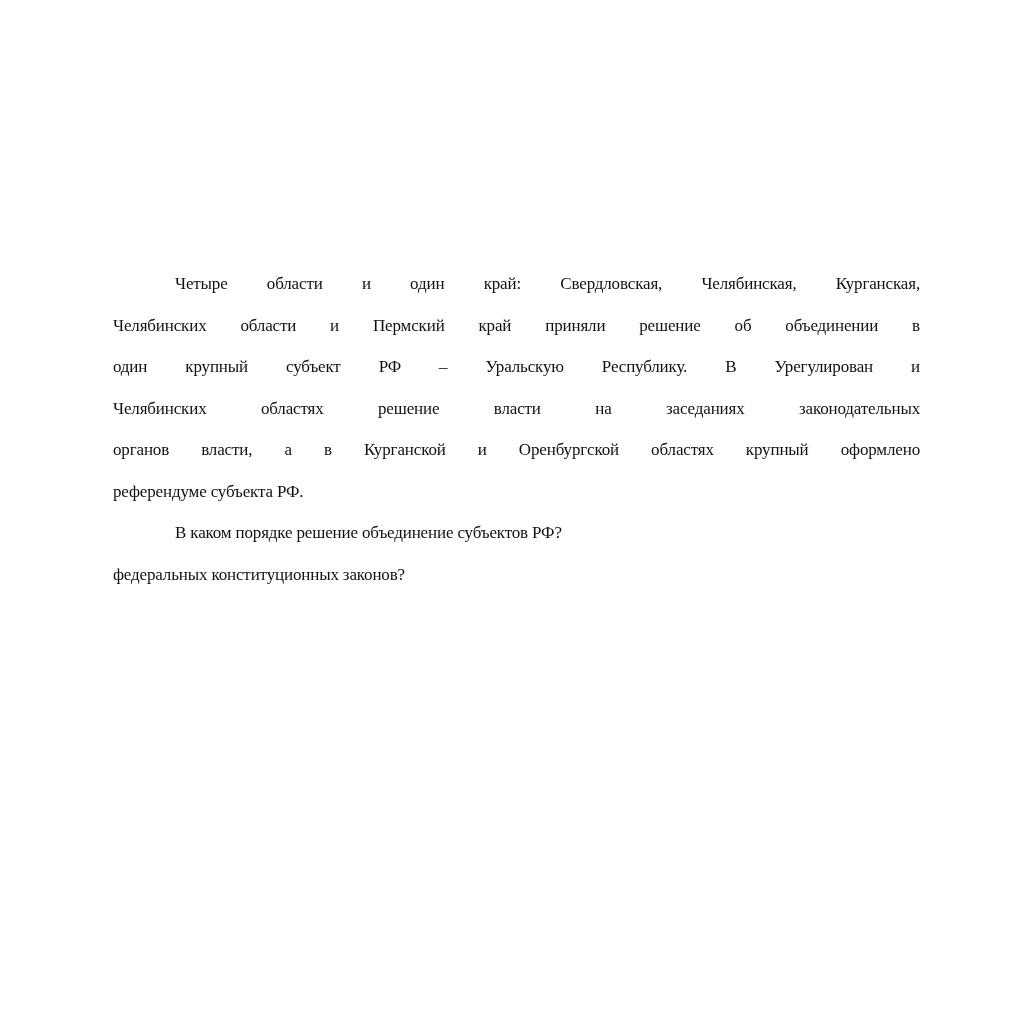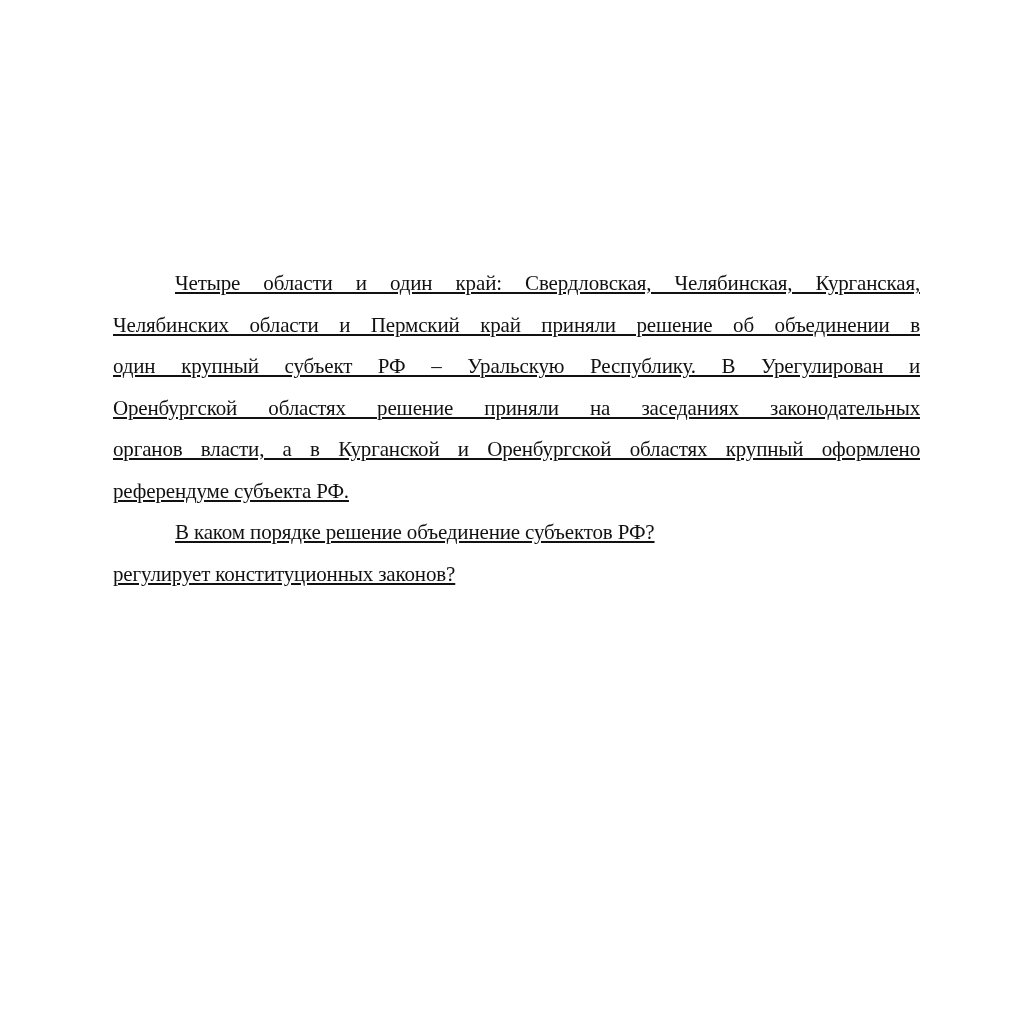--- a/index.html
+++ b/index.html
@@ -12,23 +12,22 @@
       height: 1024px;
       position: relative;
       overflow: hidden;
     }
     .page {
       position: absolute;
       left: 113px;
       top: 263px;
       width: 807px;
       font-family: "Liberation Serif", "DejaVu Serif", serif;
-      font-size: 21px;
+      font-size: 17px;
       color: #111111;
-      text-decoration: underline;
     }
     .line {
       display: block;
       height: 41.5px;
       line-height: 41.5px;
       white-space: nowrap;
       text-align: justify;
       text-align-last: justify;
       letter-spacing: -0.15px;
     }
@@ -44,27 +43,27 @@
   </style>
 </head>
 <body>
 
 <div class="page">
 
   <div class="para">
     <span class="line indent">Четыре области и один край: Свердловская, Челябинская, Курганская,</span>
     <span class="line">Челябинских области и Пермский край приняли решение об объединении в</span>
     <span class="line">один крупный субъект РФ – Уральскую Республику. В Урегулирован и</span>
-    <span class="line">Оренбургской областях решение приняли на заседаниях законодательных</span>
+    <span class="line">Челябинских областях решение власти на заседаниях законодательных</span>
     <span class="line">органов власти, а в Курганской и Оренбургской областях крупный оформлено</span>
     <span class="line last">референдуме субъекта РФ.</span>
   </div>
 
   <div class="para">
     <span class="line indent last">В каком порядке решение объединение субъектов РФ?</span>
   </div>
 
 
   <div class="para">
-    <span class="line last">регулирует конституционных законов?</span>
+    <span class="line last">федеральных конституционных законов?</span>
   </div>
 
 </div>
 
 </body></html>

